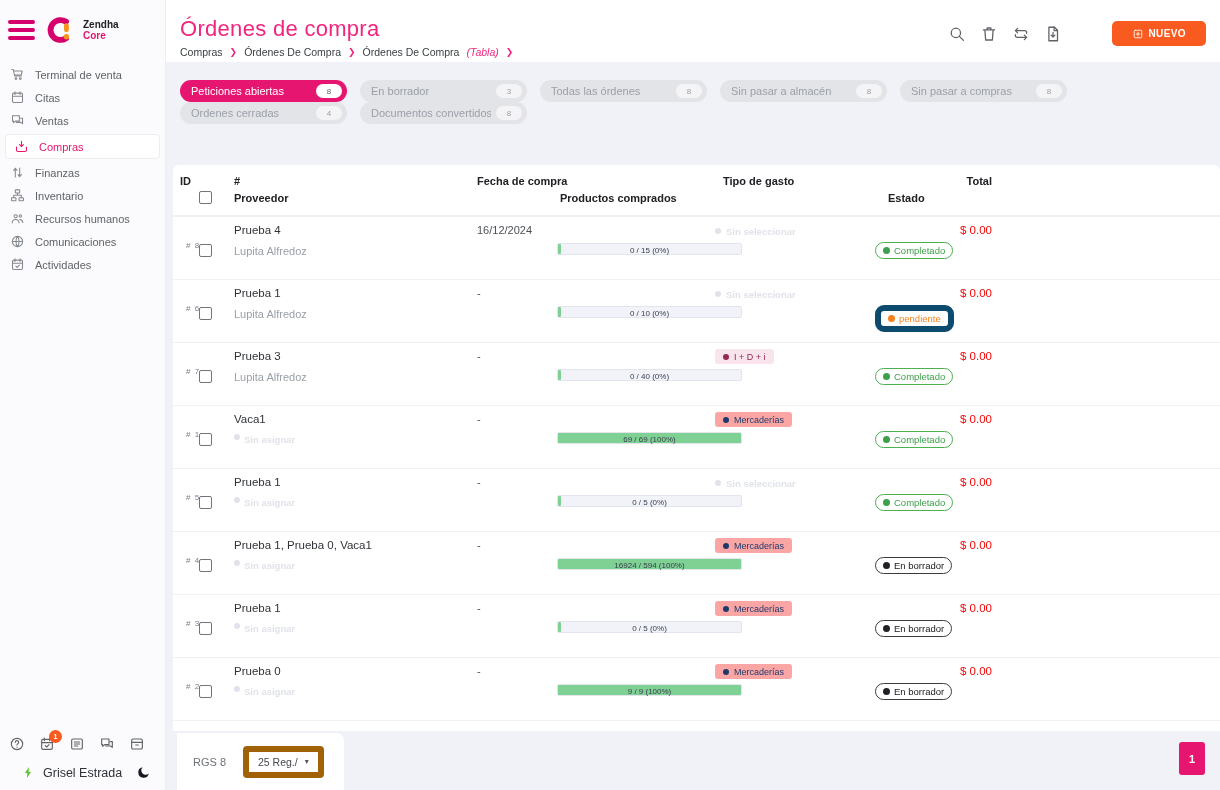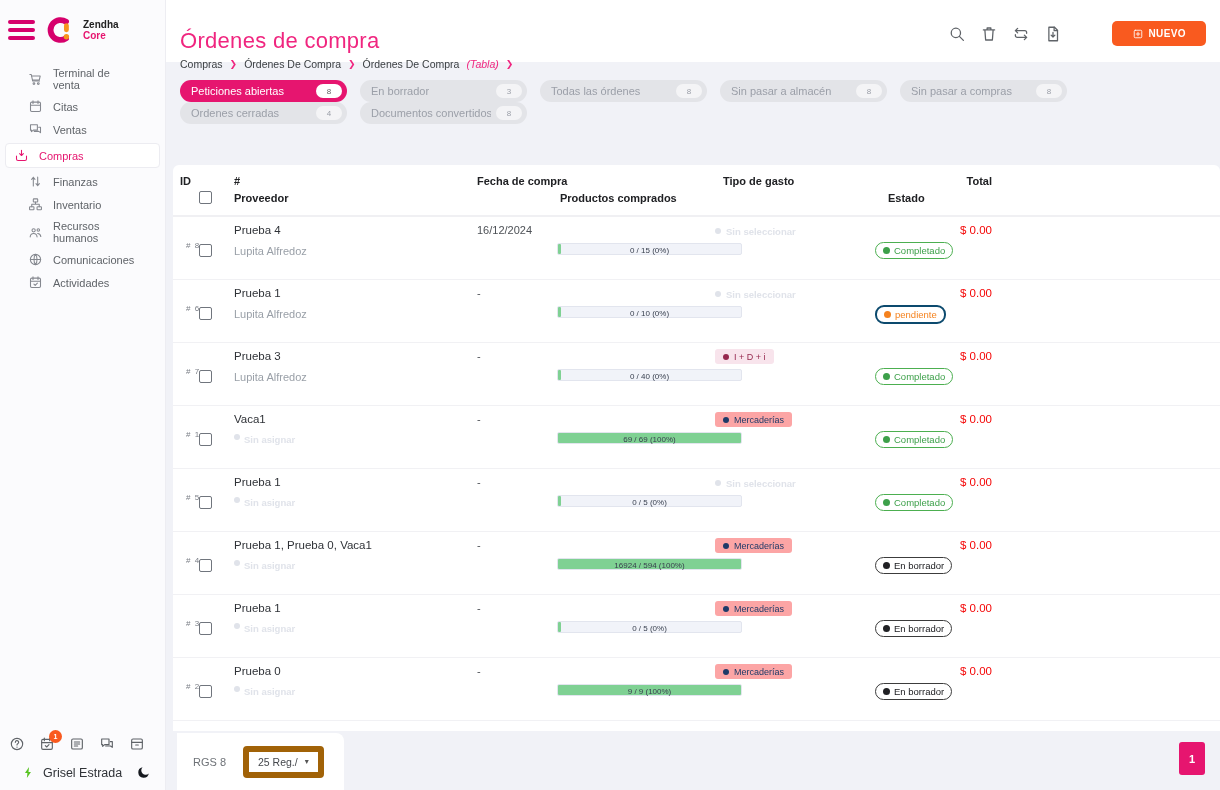--- a/index.html
+++ b/index.html
@@ -5,42 +5,42 @@
   :root{
     --pink:#e6156f; --title_pink:#f0257f; --orange:#f95a1f; --red:#f40606;
     --green:#3da04a; --bar_green:#7fd193; --navy:#1e3a68; --maroon:#96284e; --faint:#e0e3ea;
   }
   *{box-sizing:border-box;margin:0;padding:0}
   html,body{width:1220px;height:790px;overflow:hidden}
   body{font-family:"Liberation Sans","DejaVu Sans",sans-serif;background:#f1f2f7;position:relative;color:#333}
 
   
   .topbar{position:absolute;left:0;top:0;width:1220px;height:62px;background:#fff;z-index:1}
-  .page-head{position:absolute;left:180px;top:28px}
+  .page-head{position:absolute;left:180px;top:16px}
   .page-title{font-size:22px;font-weight:400;color:var(--title_pink);letter-spacing:.3px}
   .crumbs{margin-top:4px;font-size:10.5px;color:#3c4043;display:flex;gap:7px;align-items:center}
   .crumb-sep{color:var(--title_pink);font-weight:700;font-size:9px}
   .crumb-tabla{color:var(--title_pink);font-style:italic}
   .topbar-actions{position:absolute;right:14px;top:21px;display:flex;align-items:center;gap:14px}
   .act-btn{width:18px;height:18px;background:none;border:none;color:#5f6368;cursor:pointer;padding:0}
   .new-btn{margin-left:36px;background:var(--orange);color:#fff;border:none;border-radius:5px;
            height:25px;padding:0 20px;font-size:10px;font-weight:700;letter-spacing:.4px;
            display:flex;align-items:center;gap:4px;cursor:pointer}
   .new-btn .icn{width:12px;height:12px;color:#fff}
 
   
   .sidebar{position:absolute;left:0;top:0;width:166px;height:790px;background:#fbfbfd;border-right:1px solid #ededf2;z-index:2}
   .side-head{display:flex;align-items:center;gap:9px;padding:15px 8px 16px 8px}
   .hamburger{width:27px;display:flex;flex-direction:column;gap:4px;cursor:pointer}
   .hamburger i{display:block;height:4px;background:#d6006c;border-radius:2px}
   .logo-mark{width:30px;height:30px;flex:0 0 auto}
   .logo-text{font-size:10px;line-height:1.1;color:#222;font-weight:700}
   .logo-text .core{color:var(--pink)}
   .side-nav{padding:2px 0}
-  .side-item{display:flex;align-items:center;gap:10px;padding:4px 28px;font-size:11px;color:#5f6368;cursor:pointer}
+  .side-item{display:flex;align-items:center;gap:10px;padding:4px 10px;font-size:11px;color:#5f6368;cursor:pointer}
   .side-item .icn{width:15px;height:15px;color:#85888f;flex:0 0 auto}
   .side-item.active{background:#fff;border:1px solid #ececf1;border-radius:4px;margin:2px 5px;padding:4px 6px 4px 8px;color:var(--pink)}
   .side-item.active .icn{color:var(--pink)}
   .side-bottom{position:absolute;left:0;bottom:8px;width:100%}
   .tool-row{display:flex;align-items:center;gap:14px;padding:0 0 0 9px;color:#5f6368}
   .tool-btn{position:relative;width:16px;height:16px;background:none;border:none;color:#5f6368;cursor:pointer;padding:0}
   .tool-badge{position:absolute;top:-6px;right:-7px;width:13px;height:13px;border-radius:50%;
               background:var(--orange);color:#fff;font-size:7px;font-weight:700;display:flex;align-items:center;justify-content:center}
   .user-row{display:flex;align-items:center;gap:8px;padding:13px 8px 2px 22px}
   .user-row .bolt{width:13px;height:13px}
@@ -82,21 +82,21 @@
   .rfecha{position:absolute;left:304px;top:7px;font-size:11px;color:#4d5156}
   .pbar{position:absolute;left:384px;top:26px;width:185px;height:12px;background:#f1f3f9;border:1px solid #e2e5ee;border-radius:2px}
   .pfill{height:100%;background:var(--bar_green);border-radius:1px}
   .plabel{position:absolute;left:0;top:1.5px;width:100%;text-align:center;font-size:8px;color:#39404f}
   .tbadge{position:absolute;left:542px;top:6px;display:inline-flex;align-items:center;gap:5px;font-size:9px;border-radius:3px;padding:2.5px 8px}
   .tbadge.faint{background:none;color:var(--faint);font-size:9.5px;font-weight:700;padding:2.5px 0}
   .tbadge.navy{background:#fca5a5;color:var(--navy)}
   .tbadge.maroon{background:#f8e4ec;color:var(--maroon)}
   .sbadge{position:absolute;left:702px;top:25px;display:inline-flex;align-items:center;gap:4px;font-size:9.5px;background:#fff;border-radius:9px;padding:2px 7px}
   .sbadge.green{border:1px solid #4caf50;color:var(--green)}
-  .sbadge.orange{border:2px solid #0c4a6e;color:#f5821e}
+  .sbadge.orange{border:6px solid #0c4a6e;color:#f5821e}
   .sbadge.black{border:1px solid #3c3c3c;color:#202124}
   .dot{width:7px;height:7px;border-radius:50%;background:currentColor;flex:0 0 auto}
   .dot.sm{width:6px;height:6px}
   .rtotal{position:absolute;right:228px;top:7px;font-size:11.5px;color:var(--red)}
 
   
   .footer-card{position:absolute;left:11px;top:671px;width:167px;height:57px;background:#fff;border-radius:0 8px 0 0;
                display:flex;align-items:center;gap:17px;padding-left:16px}
   .rgs{font-size:11px;color:#6e7277}
   .pagesize{display:flex;align-items:center;gap:7px;border:6px solid #a16207;border-radius:4px;background:#fff;

